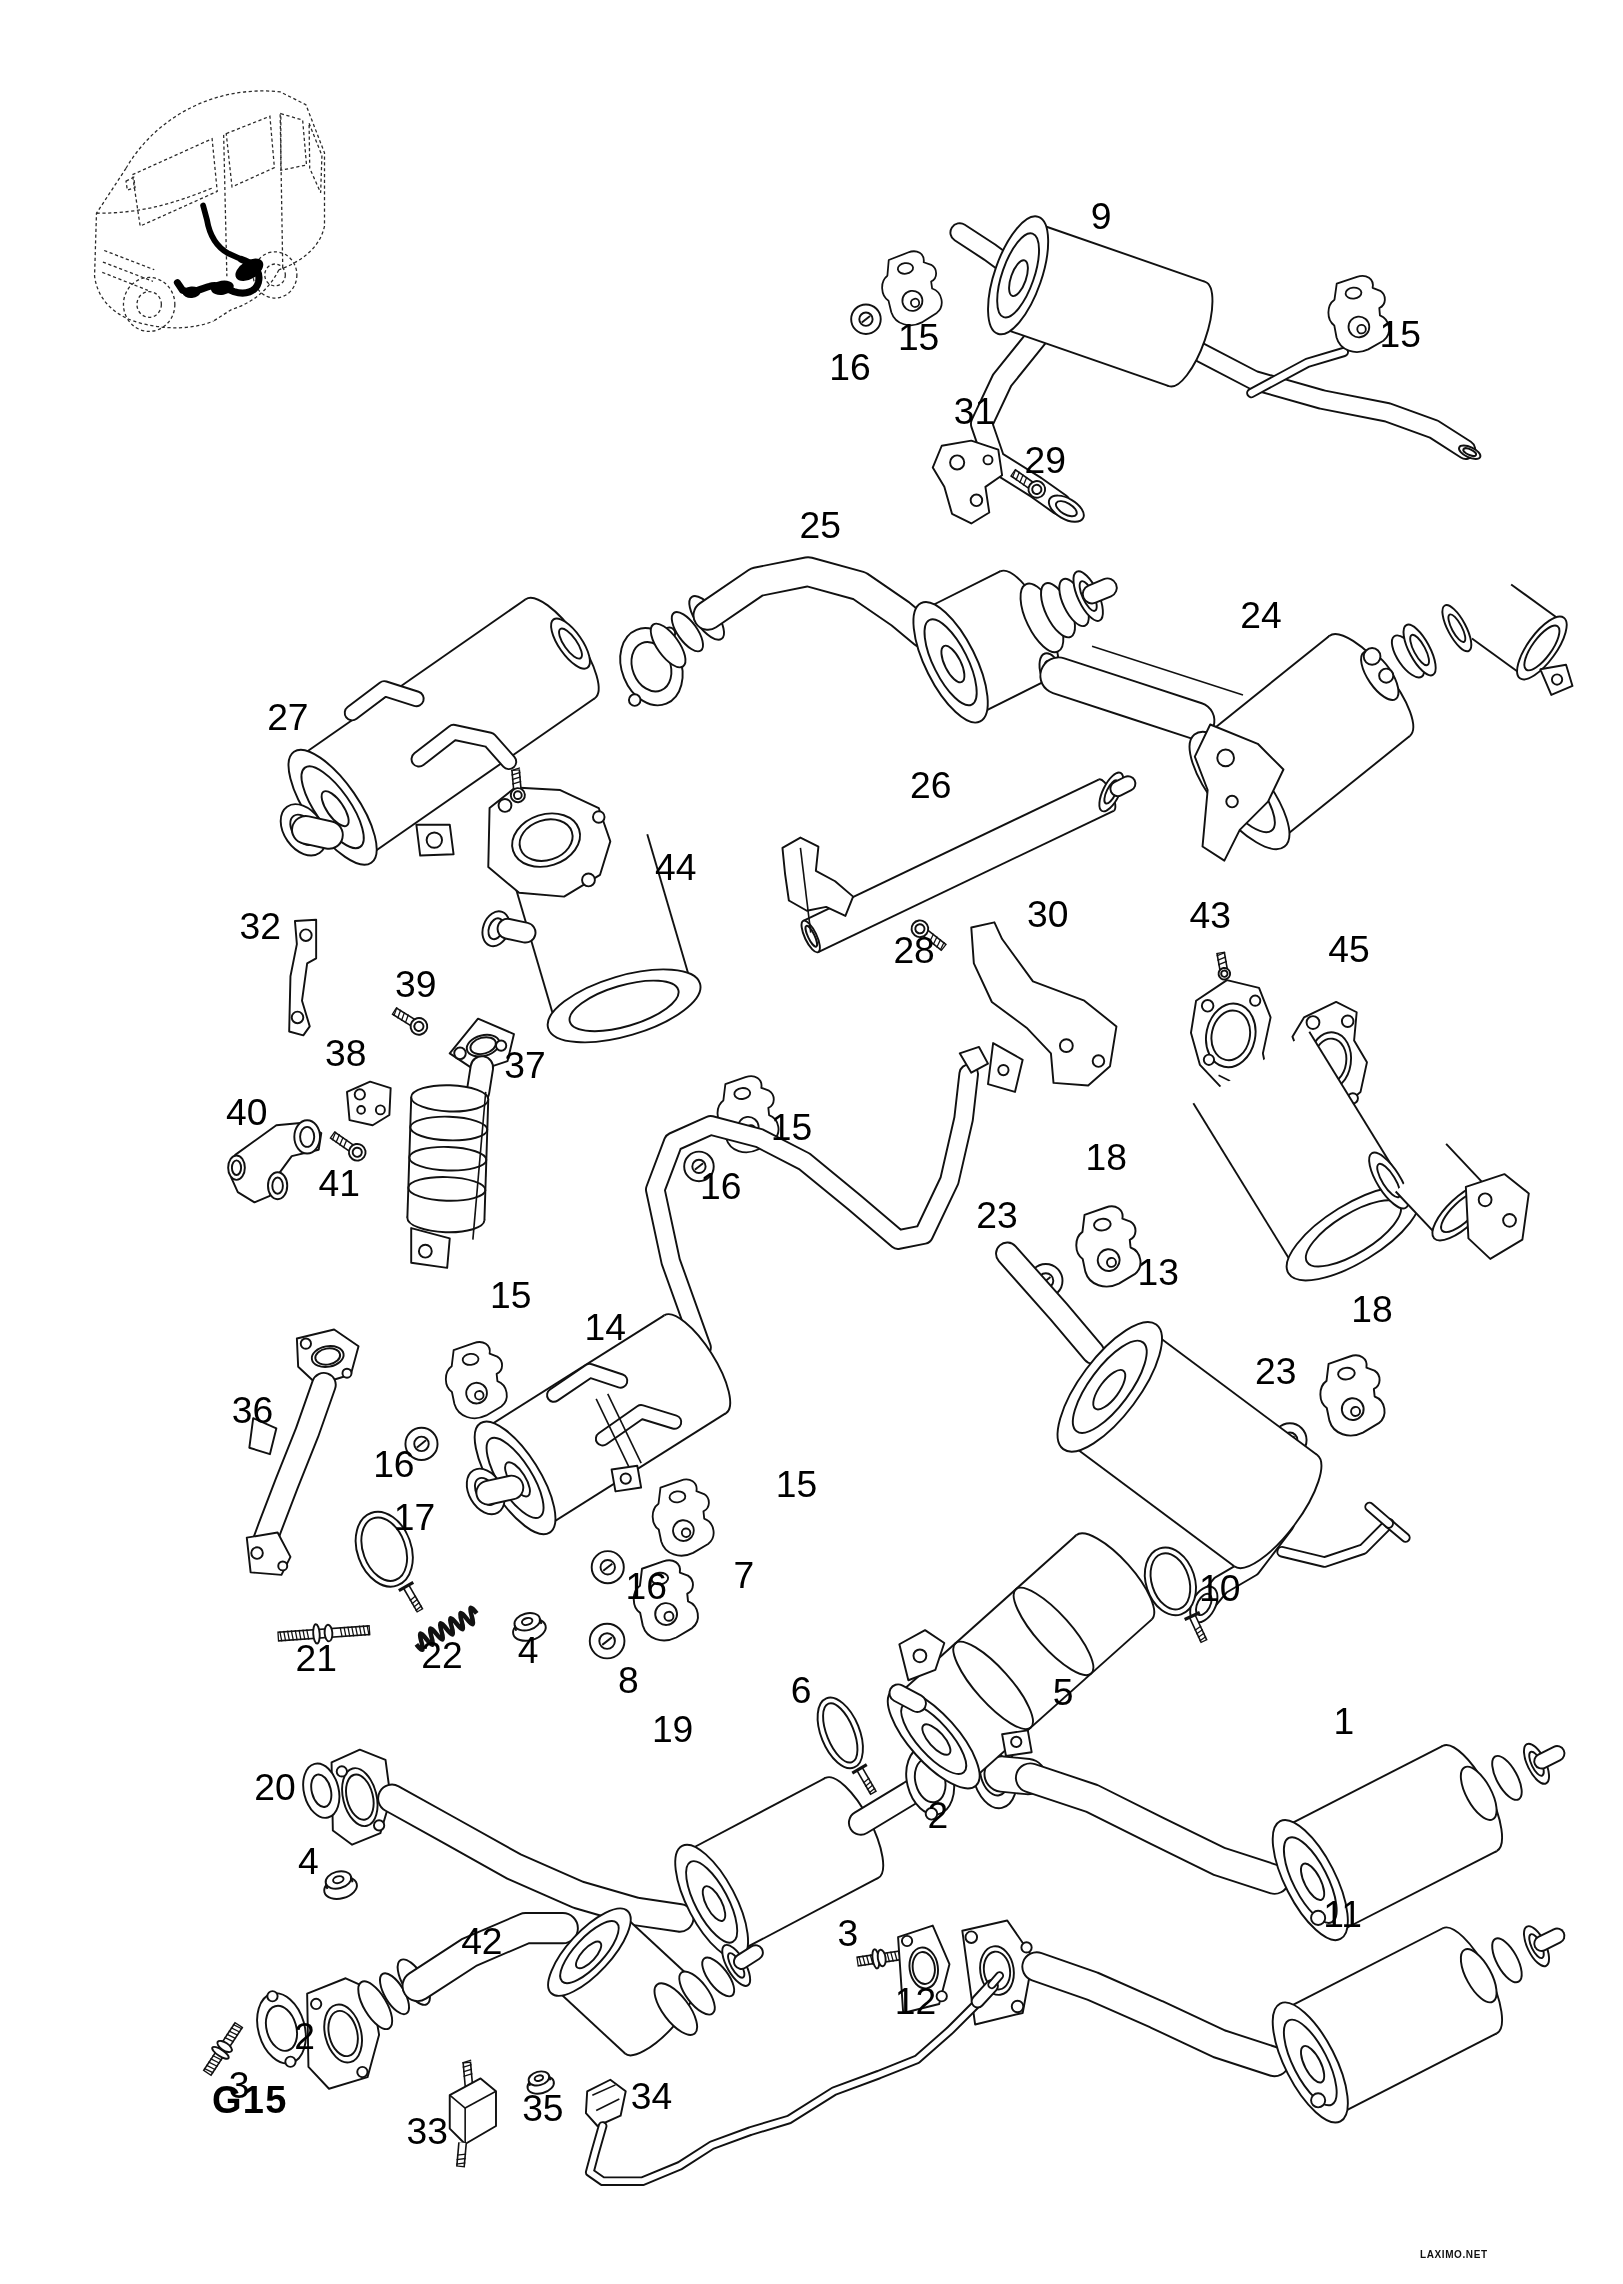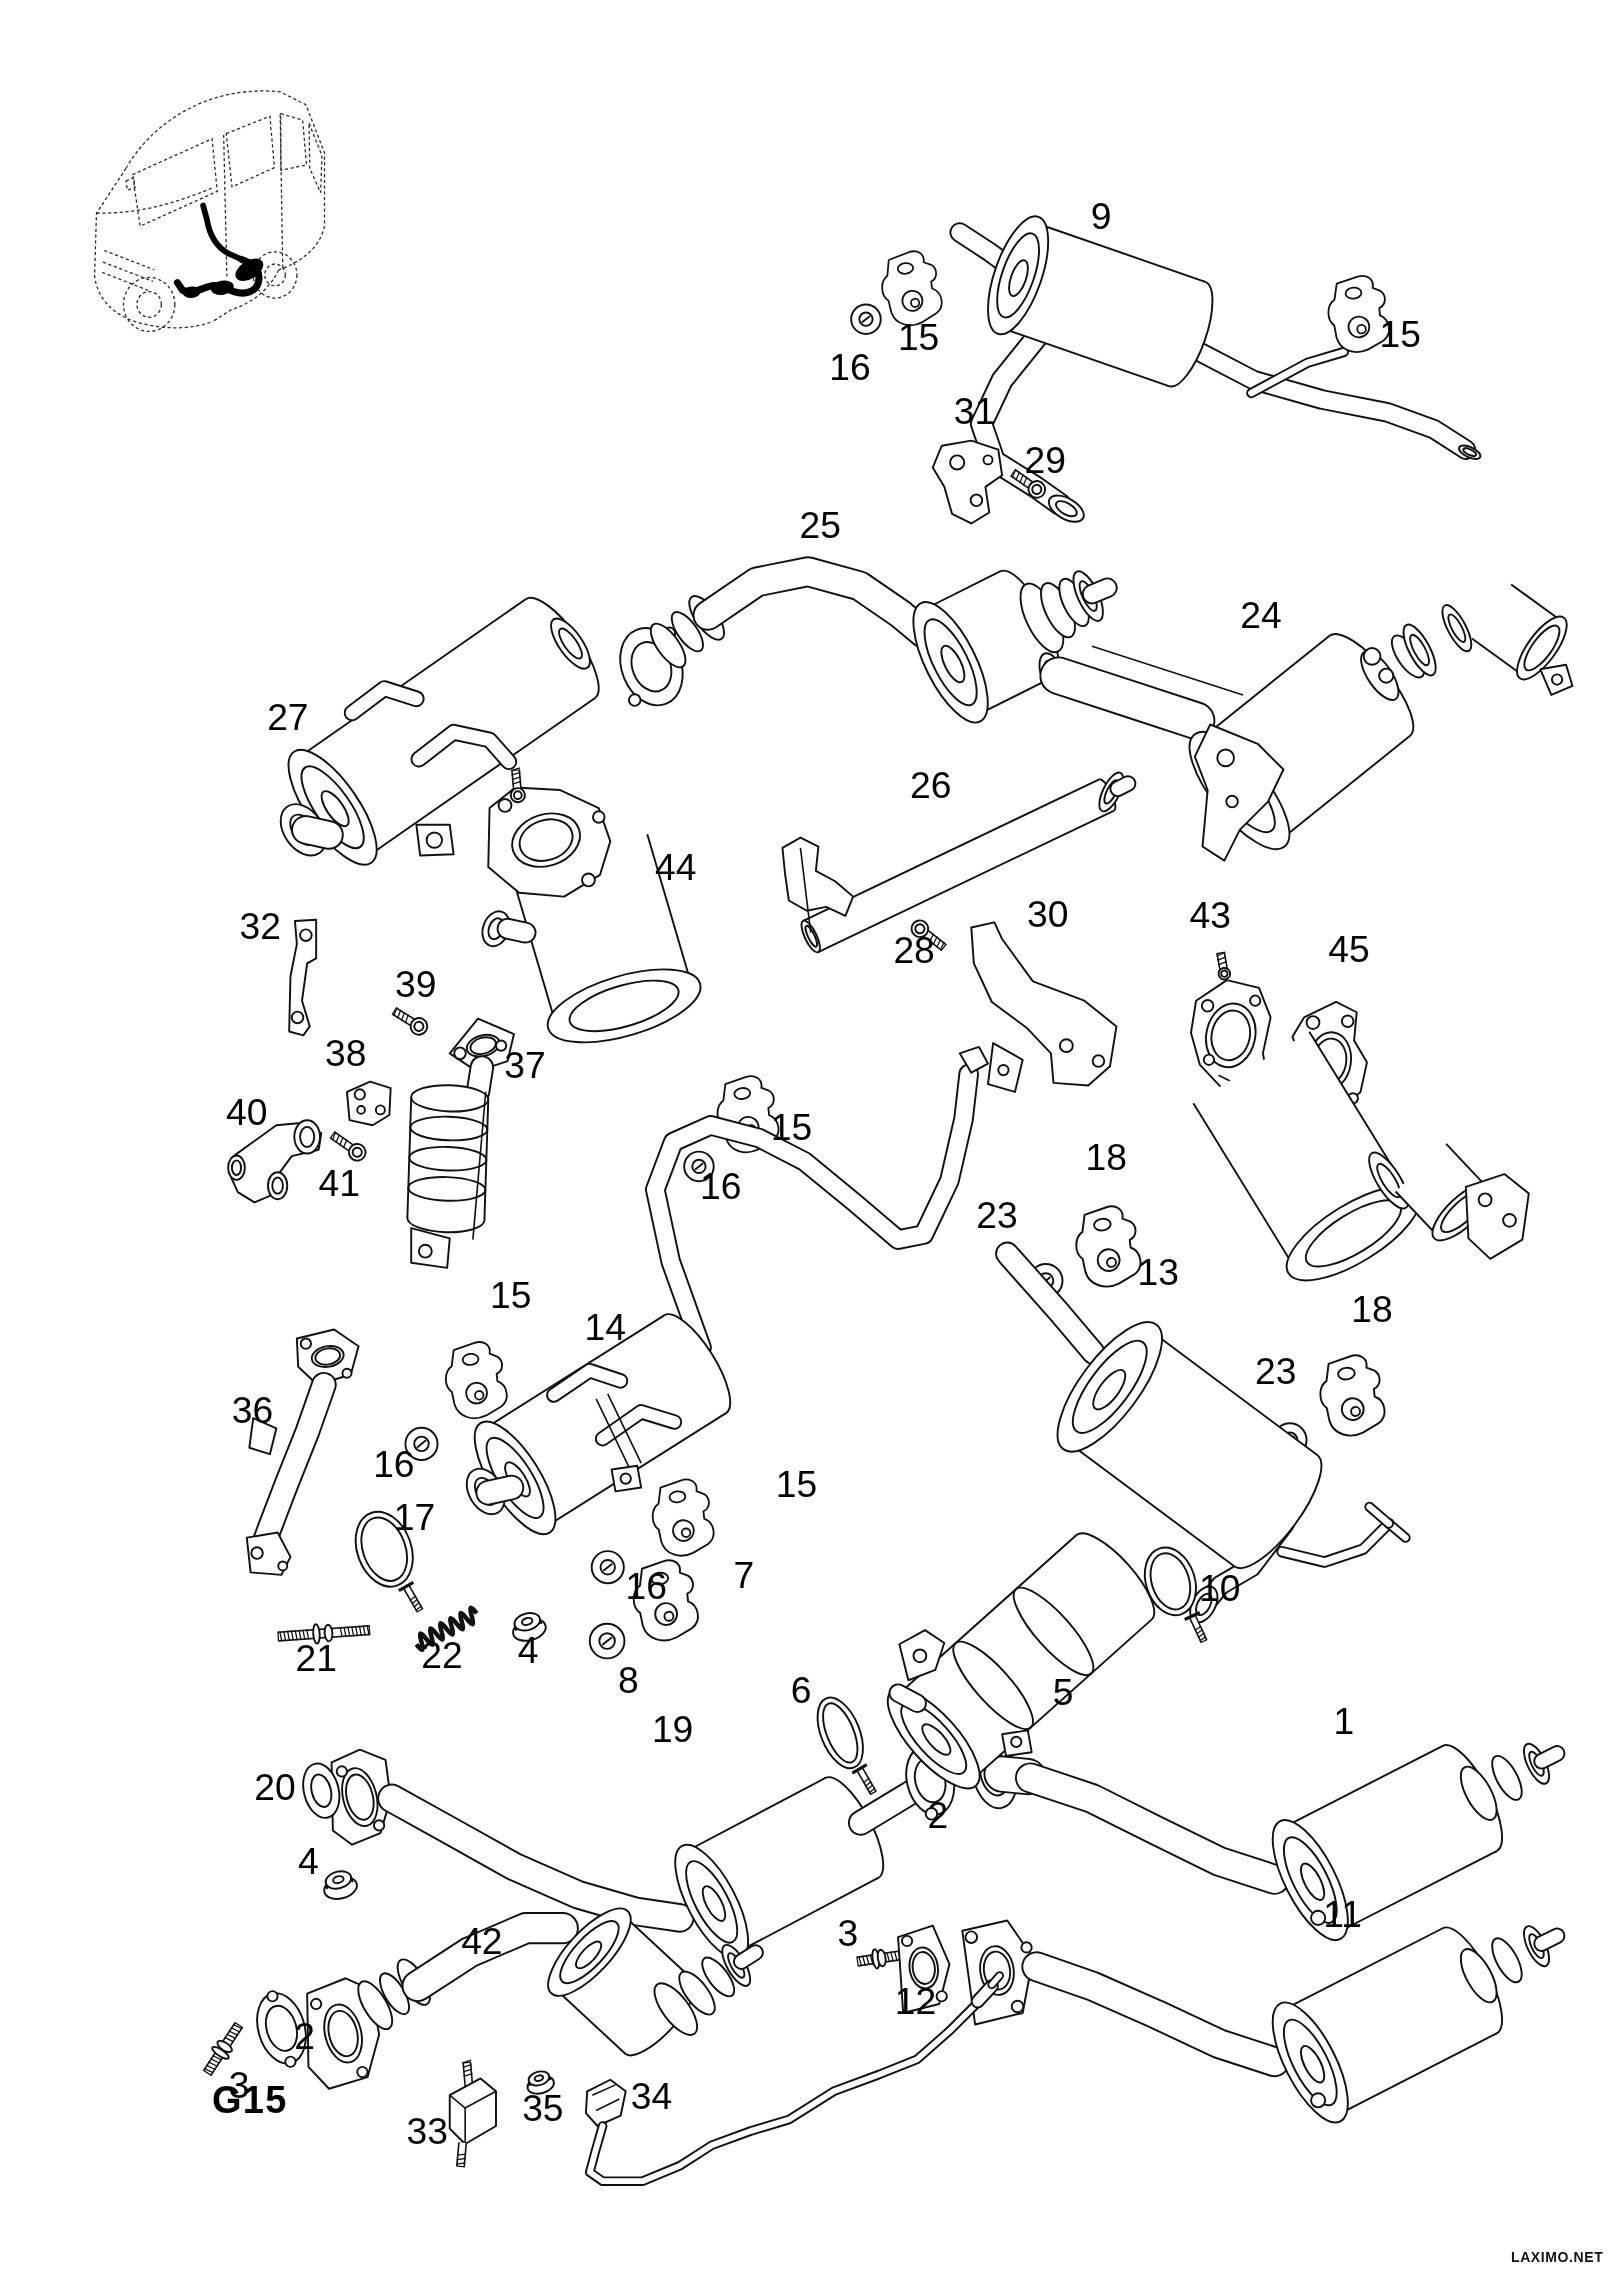--- a/index.html
+++ b/index.html
@@ -1,21 +1,21 @@
 <!DOCTYPE html>
 <html style="font-size:10.3px"><head>
 <meta charset="utf-8">
 <style>
   html,body{margin:0;padding:0;background:#ffffff;}
   .stage{position:relative;width:1624px;height:2284px;background:#fff;overflow:hidden;
          font-family:"Liberation Sans",sans-serif;}
   svg{position:absolute;left:0;top:0;}
   .code-label{position:absolute;left:212px;top:2081px;font-weight:bold;font-size:38px;
               line-height:1;color:#000;letter-spacing:1.3px;}
-  .watermark{position:absolute;left:1511px;top:2249px;font-weight:bold;font-size:14px;
+  .watermark{position:absolute;left:1420px;top:2249px;font-weight:bold;font-size:10px;
              color:#111;letter-spacing:0.6px;}
 </style>
 </head>
 <body>
 
 <div class="stage">
   <svg id="diagram" width="1624" height="2284" viewBox="0 0 2528 3556">
       <g>
         <path d="M196,262 C240,186 330,132 436,143 L476,163 L505,238 L505,352 C498,386 468,408 434,420" stroke="#2a2a2a" stroke-width="2" fill="none" stroke-dasharray="5 4"></path>
         <path d="M196,262 L150,332 L147,430 C152,468 180,494 222,504 C264,514 302,512 332,500" stroke="#2a2a2a" stroke-width="2" fill="none" stroke-dasharray="5 4"></path>

